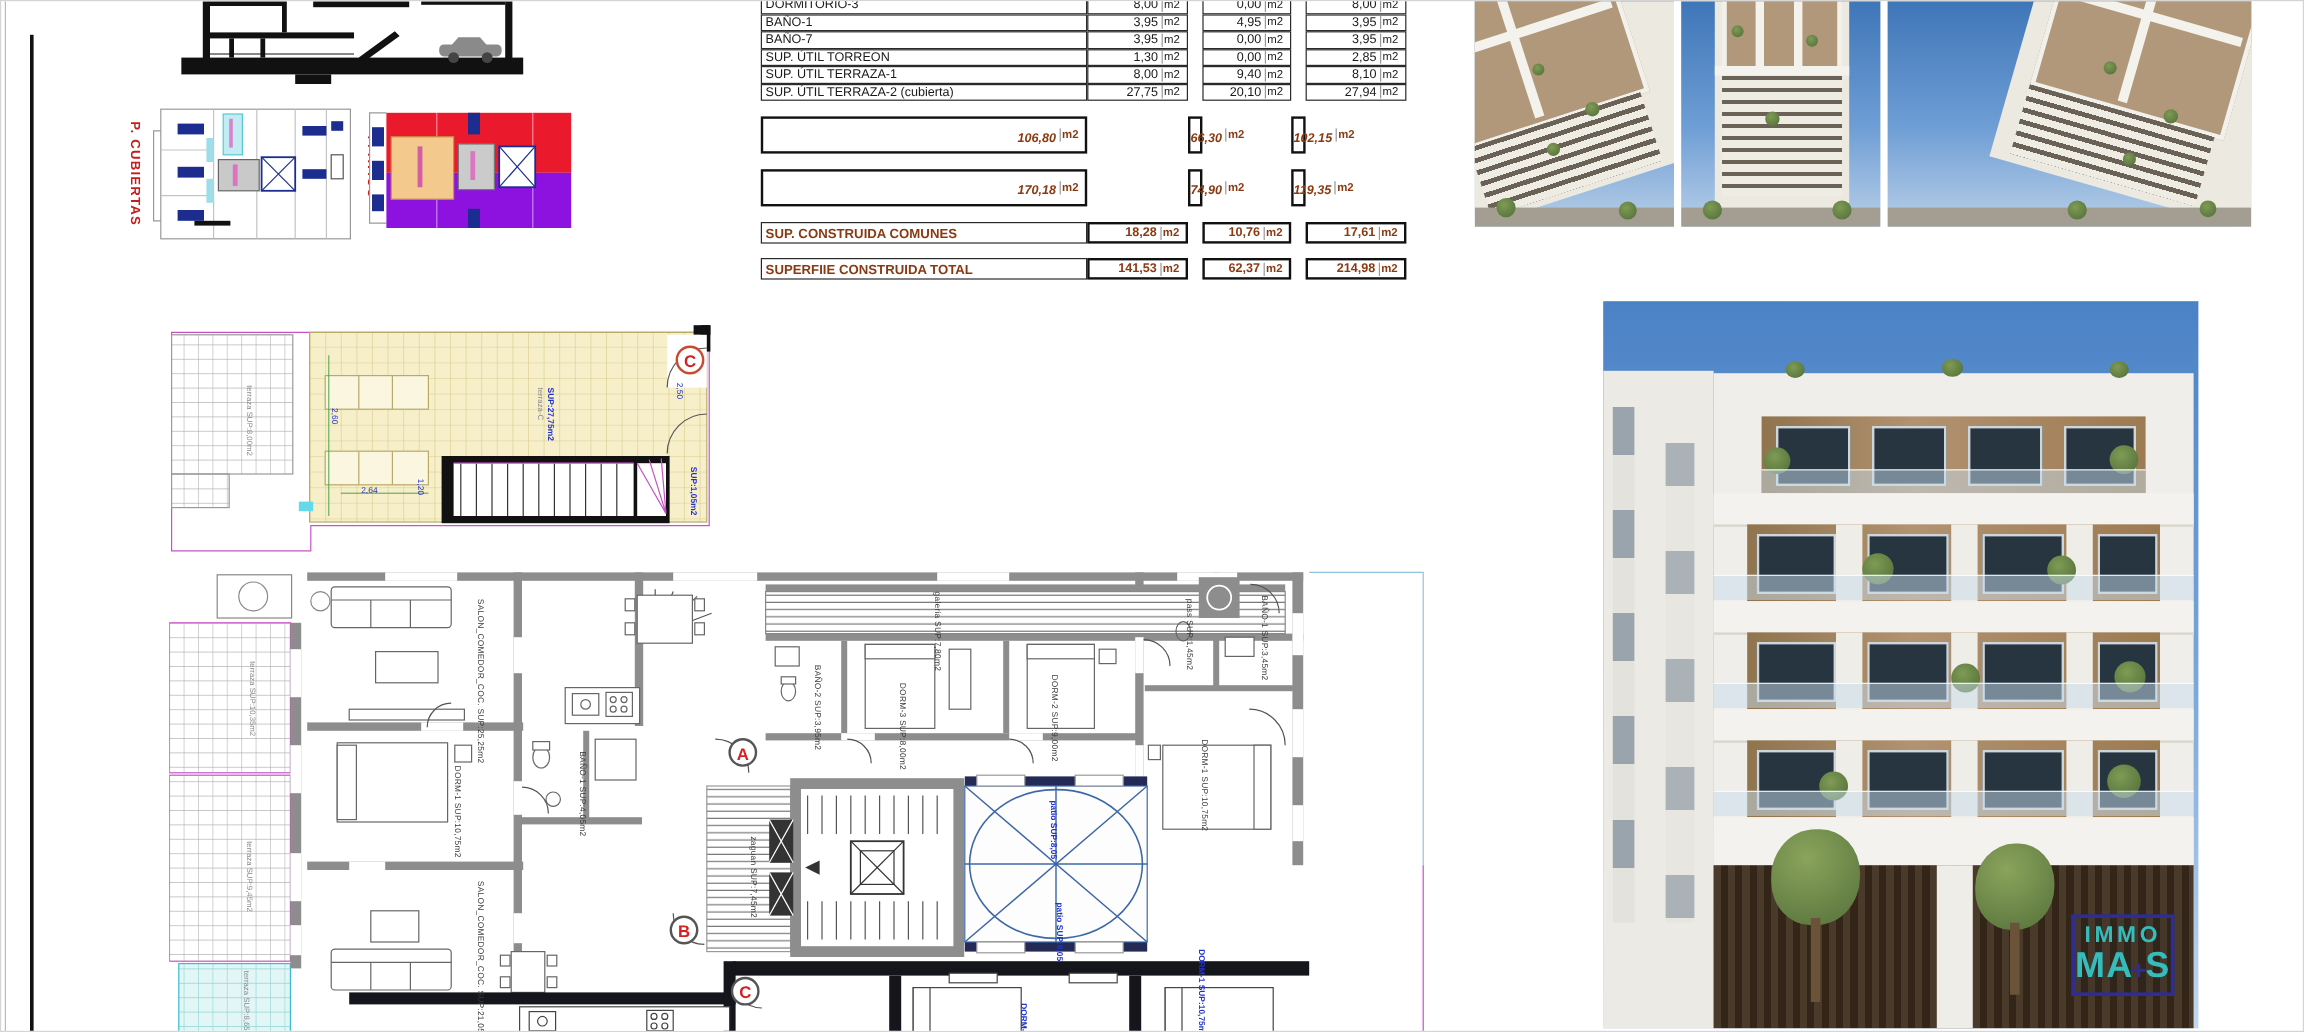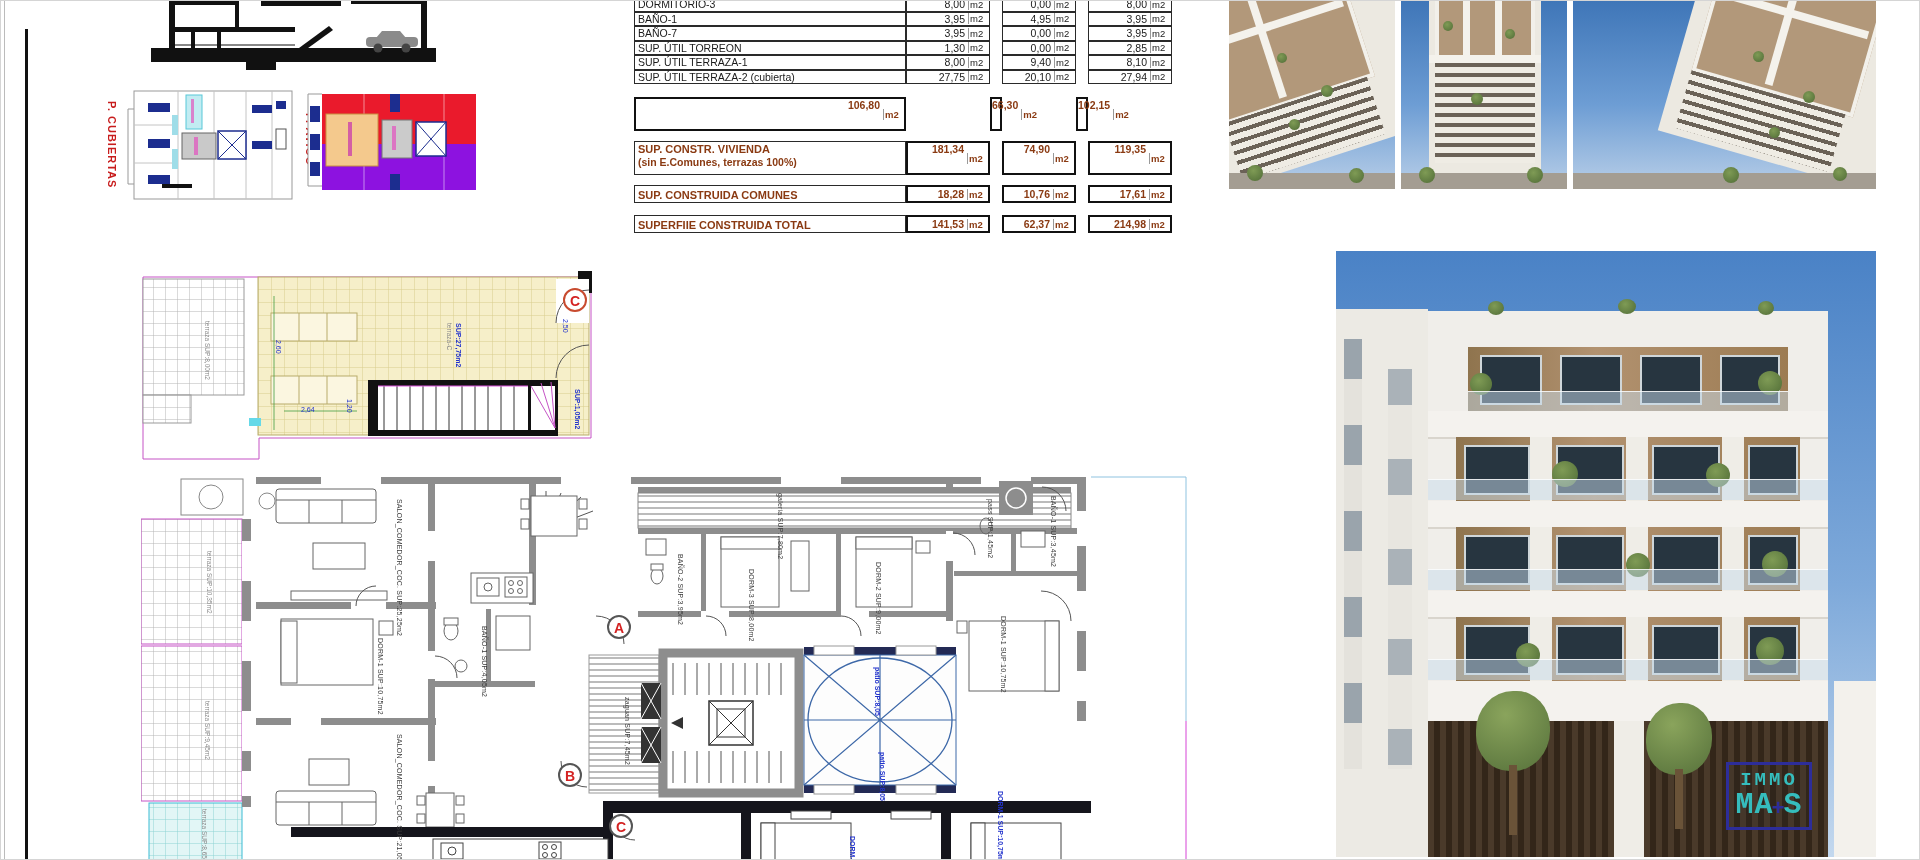--- a/index.html
+++ b/index.html
@@ -27,34 +27,34 @@
   .lc{border:1px solid #2a2a2a;background:#fff;font-size:10.5px;padding:0 0 0 3px;
       line-height:13px;overflow:hidden;white-space:nowrap;}
   .vc{border:1px solid #2a2a2a;background:#fff;display:flex;align-items:center;font-size:10.5px;}
   .vc .n{flex:1;text-align:right;padding-right:3px;}
   .vc .u{width:19px;border-left:1px solid #999;padding-left:1px;font-size:9.5px;}
   .sp{background:transparent;}
   .sum .lc{color:#8a3a12;font-weight:bold;font-size:11px;line-height:13px;padding-top:1px;}
   .sum .lc .lsub{display:block;font-weight:bold;font-size:10.5px;}
   .sum .vc{border-width:2px;border-color:#111;color:#8a3a12;font-weight:bold;}
   .sum .vc .n{align-self:end;line-height:13px;}
-  .sum2 .vc .n{padding-bottom:17px;}
+  .sum2 .vc .n{padding-bottom:4px;font-style:italic;}
   .tgap{height:13px;}
   
   .rpanel{position:absolute;top:0;height:188px;overflow:hidden;
           background:linear-gradient(180deg,#3f76b8 0%,#6d9dd4 55%,#b9cfe8 100%);}
   .rbld{position:absolute;background:#ece9e1;}
   .roof{position:absolute;background:#b2987a;border:4px solid #f2f0ea;}
   .rbar{position:absolute;background:#f4f2ec;}
   .rstripes{position:absolute;background:repeating-linear-gradient(180deg,#6b6257 0 4px,#efece4 4px 10px);}
   .plant{position:absolute;border-radius:50%;background:radial-gradient(circle at 40% 35%,#7f9b55,#4f6b36);}
   .street{position:absolute;left:0;right:0;bottom:0;height:16px;background:#a49d92;}
   
-  #facade{position:absolute;left:1335px;top:250px;width:540px;height:606px;overflow:hidden;
-          background:linear-gradient(180deg,#4a82c6 0%,#7ea9da 55%,#c3d8ee 100%);font-family:Liberation Mono, monospace;}
+  #facade{position:absolute;left:1335px;top:250px;width:496px;height:606px;overflow:hidden;
+          background:linear-gradient(180deg,#4a82c6 0%,#7ea9da 55%,#c3d8ee 100%);}
   .slab{position:absolute;left:0;width:400px;height:26px;background:#f4f2ee;
         border-bottom:2px solid #d9d5cd;}
   .recess{position:absolute;left:28px;width:344px;height:64px;
           background:linear-gradient(90deg,#8f744e,#b29270 40%,#9c7b52);}
   .glass{position:absolute;top:8px;height:46px;background:#273540;border:2px solid #cfd6d9;}
   .pier{position:absolute;top:0;height:64px;width:22px;background:#efede7;}
   .balustrade{position:absolute;left:0;width:400px;height:20px;
               background:rgba(200,220,235,.5);
               border-top:1px solid rgba(255,255,255,.8);}
   .tree{position:absolute;}
@@ -277,23 +277,22 @@
           <span class="u">m2</span>
         </div>
         <div class="sp"></div>
       <div class="vc">
           <span class="n">102,15</span>
           <span class="u">m2</span>
         </div>
     </div>
     <div class="tgap"></div>
     <div class="trow sum sum2">
-      <div class="lc"><span>SUP. CONSTR. VIVIENDA</span><span class="lsub">(sin E.Comunes, terrazas 100%)</span></div>
-      <div class="vc">
-          <span class="n">181,34</span>
+      <div class="vc">
+          <span class="n">170,18</span>
           <span class="u">m2</span>
         </div>
         <div class="sp"></div>
       <div class="vc">
           <span class="n">74,90</span>
           <span class="u">m2</span>
         </div>
         <div class="sp"></div>
       <div class="vc">
           <span class="n">119,35</span>

